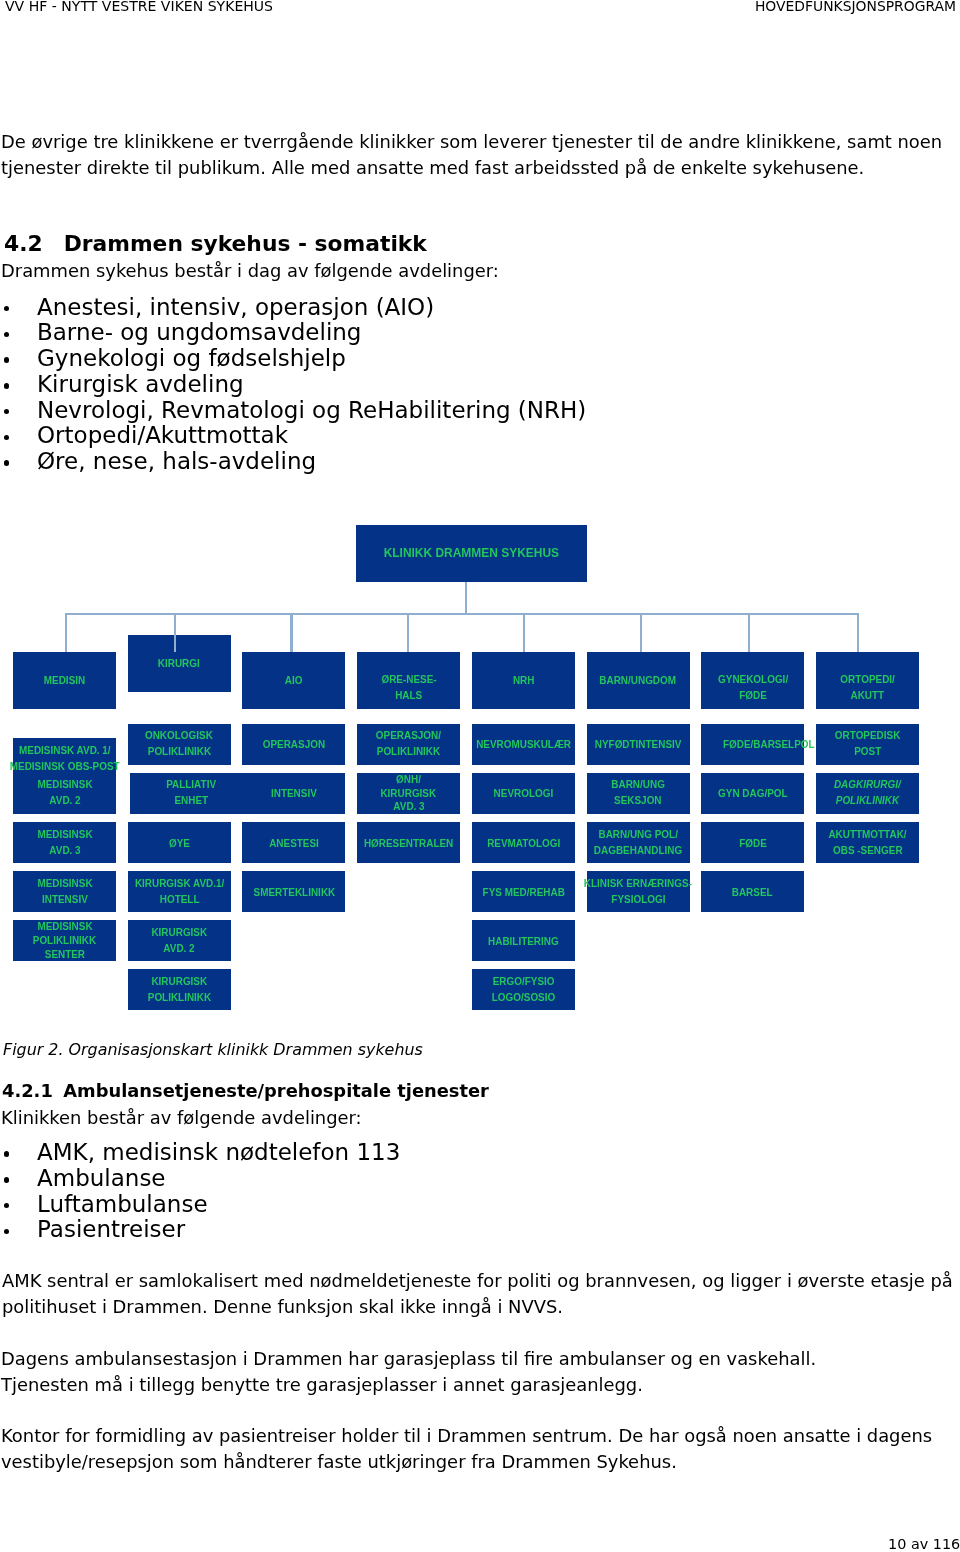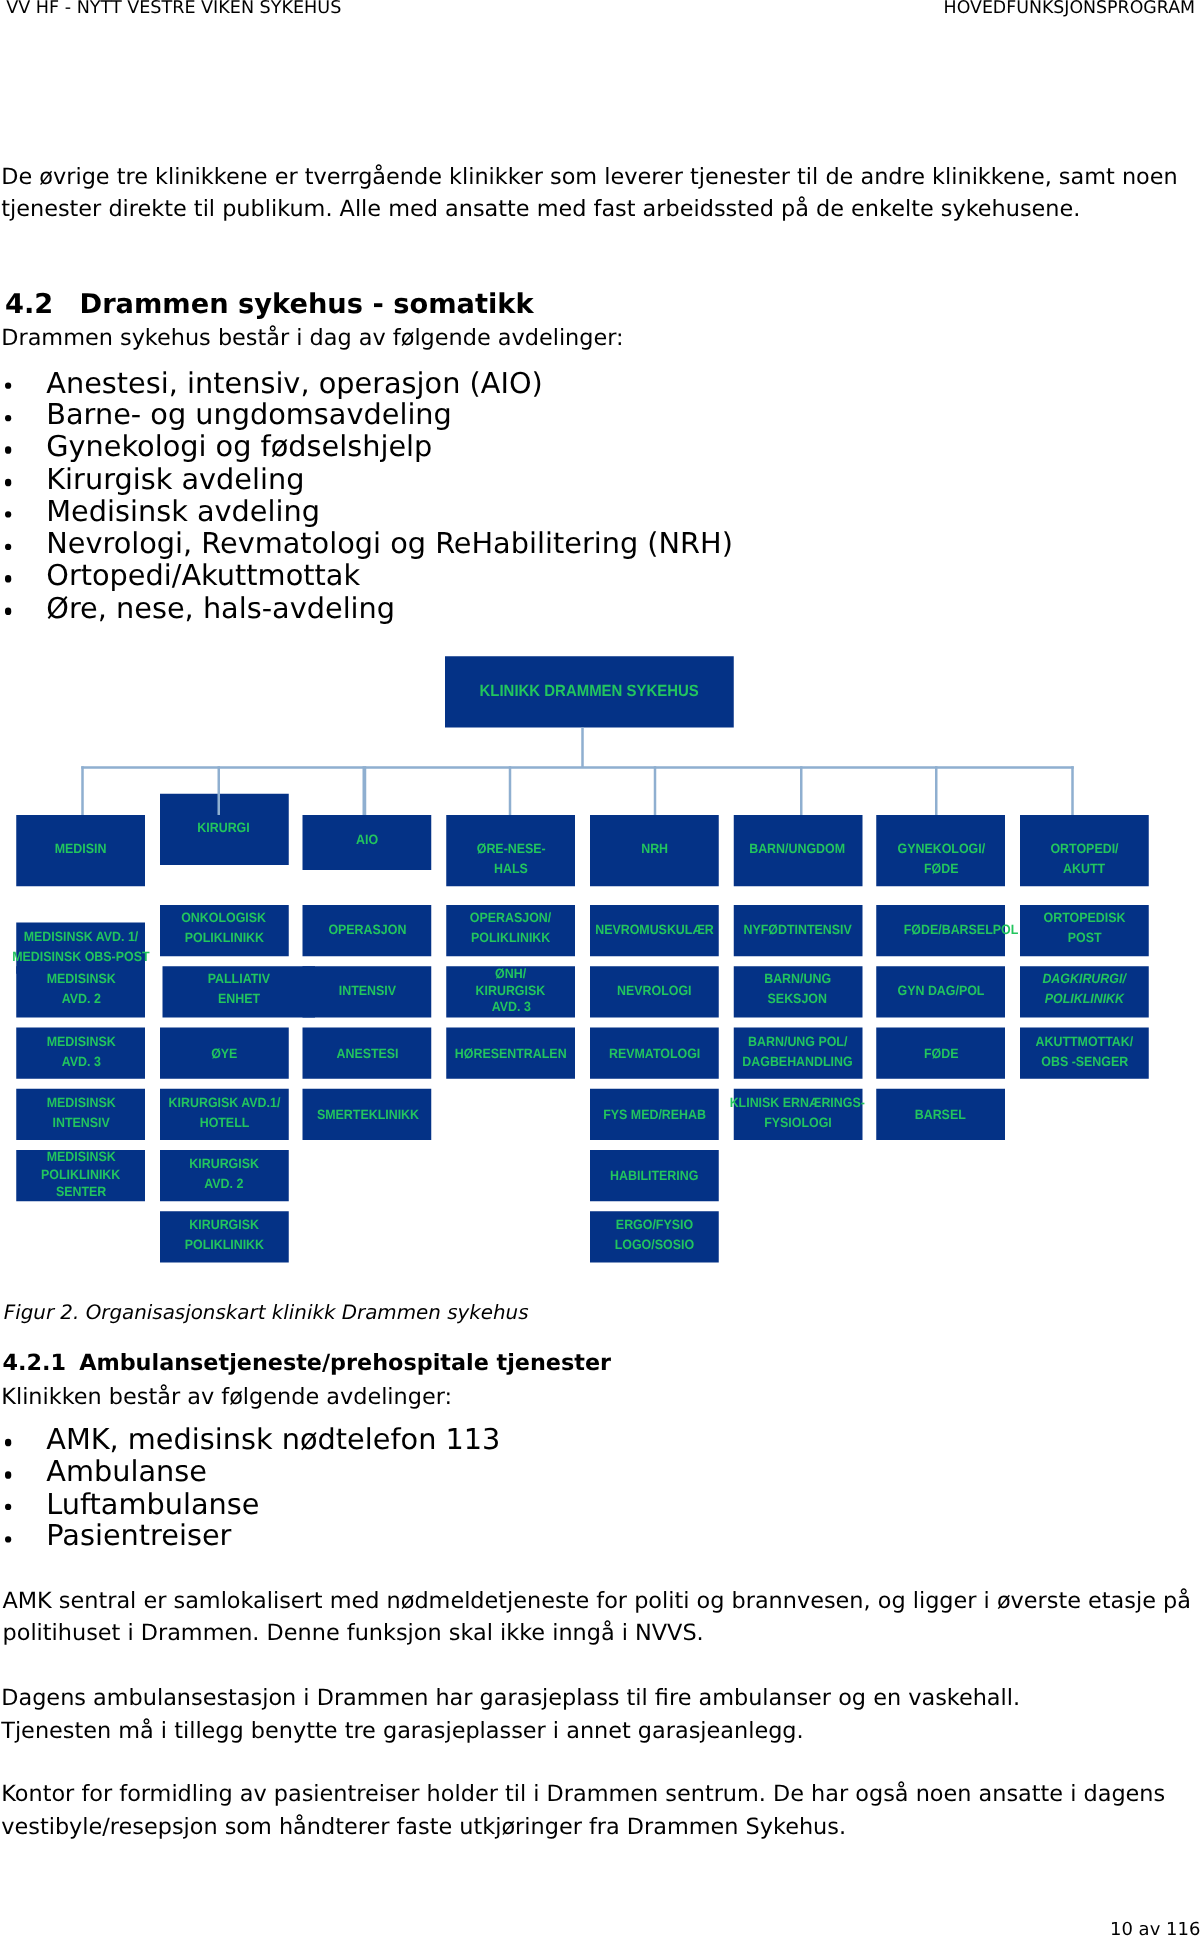--- a/index.html
+++ b/index.html
@@ -52,21 +52,20 @@
 
   <div class="h2" style="left:4px;top:231px;">
     <span>4.2</span><span style="display:inline-block;width:21px"></span><span>Drammen sykehus - somatikk</span>
   </div>
   <div class="para" style="left:1px;top:258px;">Drammen sykehus består i dag av følgende avdelinger:</div>
   <ul class="bullets" id="section-bullets" style="left:1px;top:294.5px;">
       <li>Anestesi, intensiv, operasjon (AIO)</li>
       <li>Barne- og ungdomsavdeling</li>
       <li>Gynekologi og fødselshjelp</li>
       <li>Kirurgisk avdeling</li>
-      <li>Medisinsk avdeling</li>
       <li>Nevrologi, Revmatologi og ReHabilitering (NRH)</li>
       <li>Ortopedi/Akuttmottak</li>
       <li>Øre, nese, hals-avdeling</li>
     </ul>
 
   <div class="chart" id="org-chart">
       <div class="nodebox" style="left: 356px; top: 10px; width: 231px; height: 57px; font-size: 13px;">
         <div class="inner" style="line-height: 16px; transform: translateY(-1.5px);">
           <div>KLINIKK DRAMMEN SYKEHUS</div>
         </div>
@@ -144,21 +143,21 @@
           <div>KIRURGISK</div>
           <div>AVD. 2</div>
         </div>
       </div>
       <div class="nodebox" style="left: 127.7px; top: 454.3px; width: 103px; height: 41px;">
         <div class="inner" style="line-height: 16px; transform: translateY(-1.5px);">
           <div>KIRURGISK</div>
           <div>POLIKLINIKK</div>
         </div>
       </div>
-      <div class="nodebox" style="left: 242.4px; top: 137px; width: 103px; height: 44px;">
+      <div class="nodebox" style="left: 242.4px; top: 137px; width: 103px; height: 57px;">
         <div class="inner" style="line-height: 16px; transform: translateY(-1.5px);">
           <div>AIO</div>
         </div>
       </div>
       <div class="conn" style="left: 290.4px; top: 98.1px; width: 2.2px; height: 38.9px;"></div>
       <div class="nodebox" style="left: 242.4px; top: 208.8px; width: 103px; height: 41px;">
         <div class="inner" style="line-height: 16px;">
           <div>OPERASJON</div>
         </div>
       </div>

